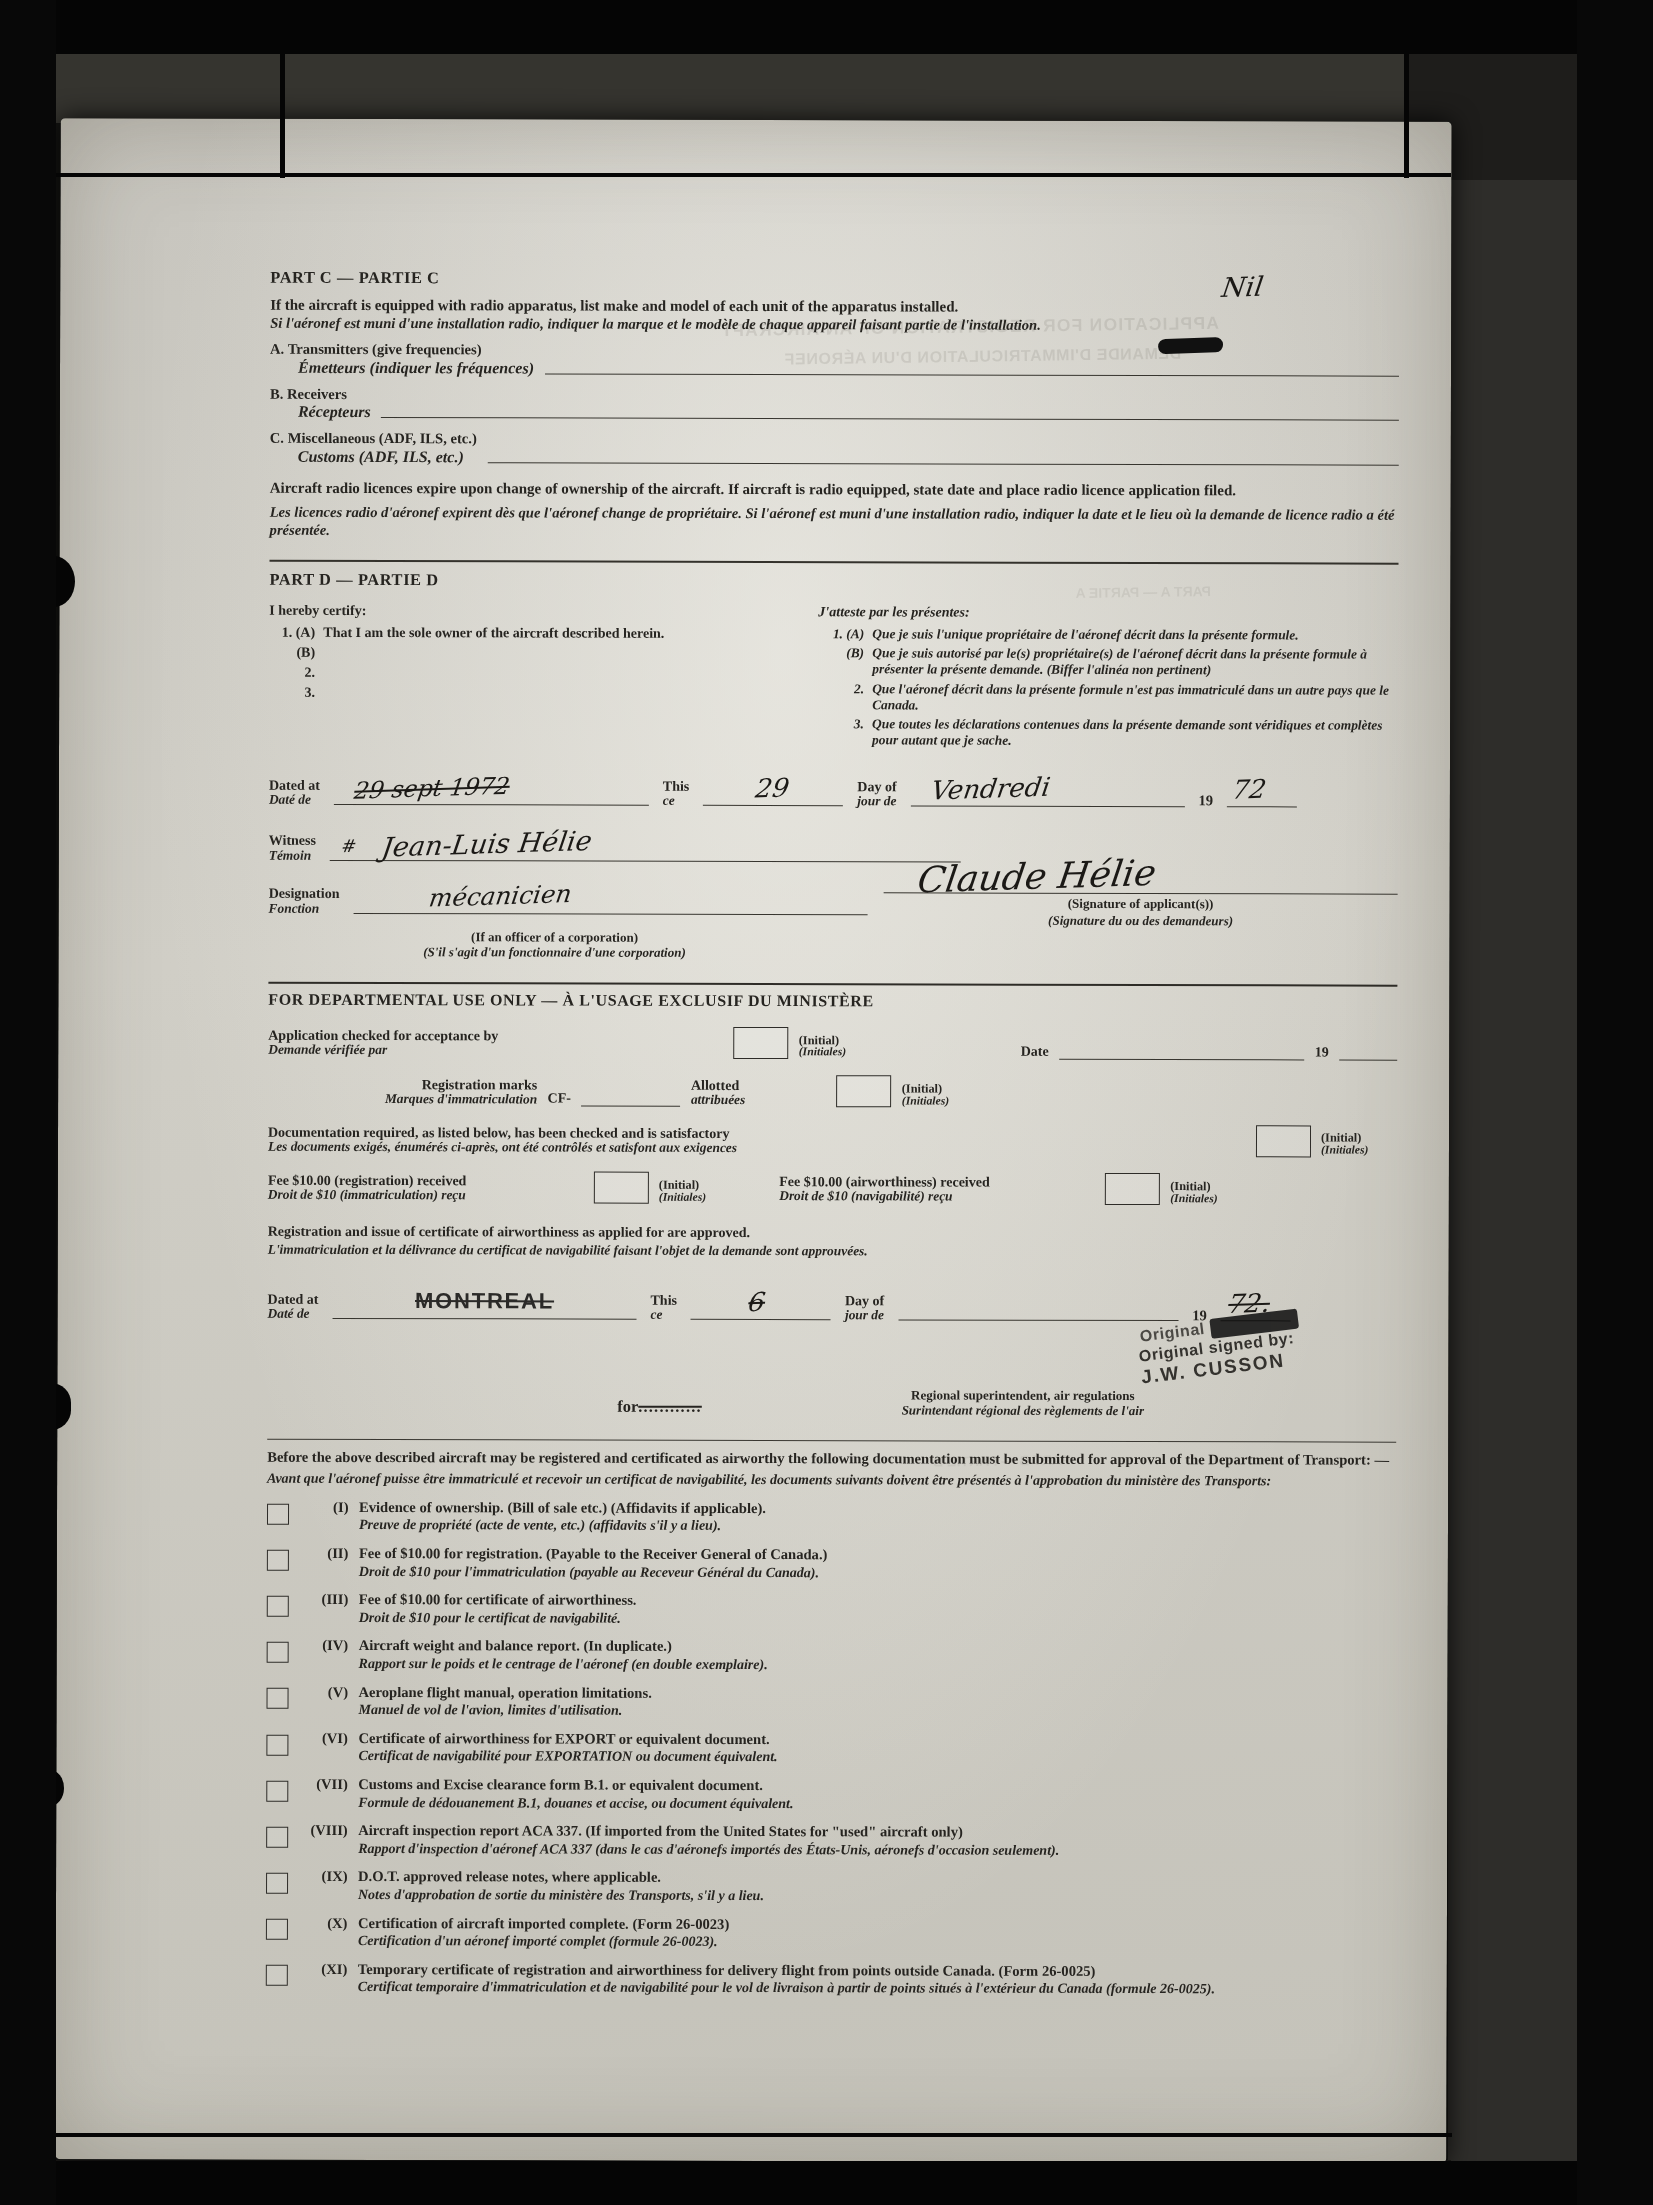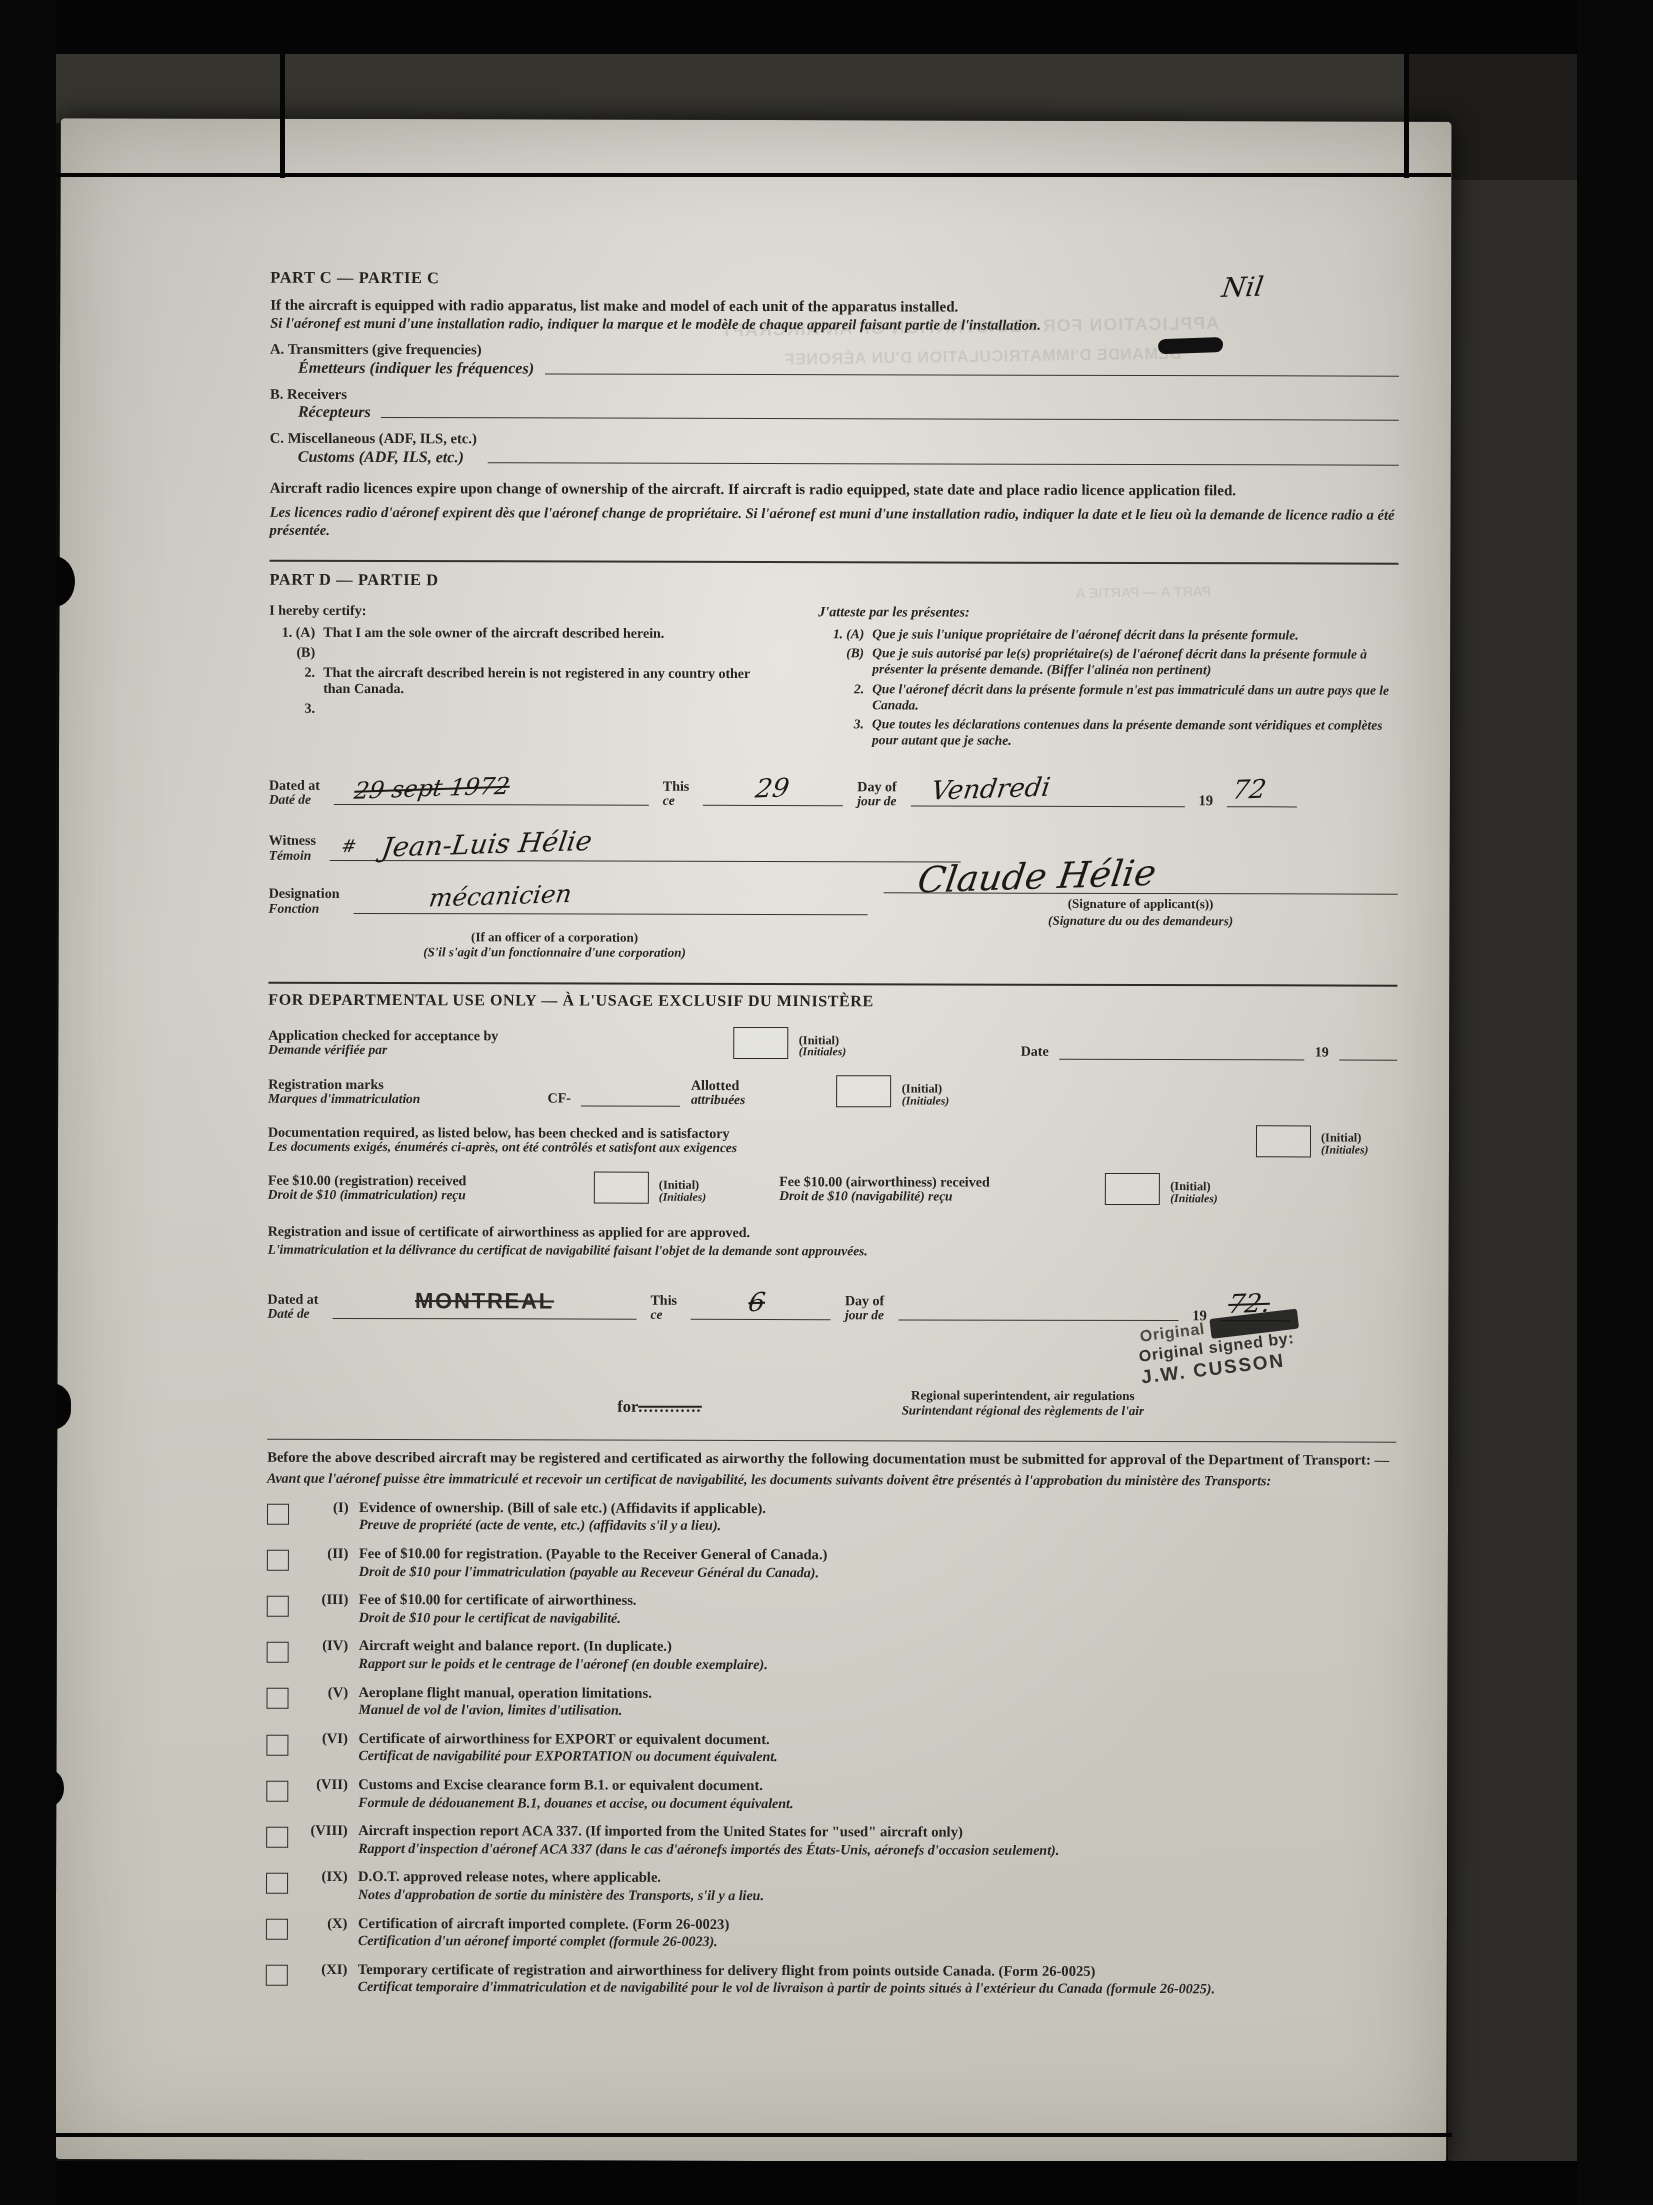--- a/index.html
+++ b/index.html
@@ -111,21 +111,21 @@
   .officer-note div { font-size:13px; line-height:15px; }
 
   
   .dept-row { display:flex; align-items:flex-end; column-gap:10.5px; margin-top:16.4px; }
   .initbox { width:55px; height:32px; border:1.8px solid #2e2c28; flex:none; background:rgba(255,255,255,0.15); }
   .initlbls { display:flex; flex-direction:column; line-height:1.05; width:76px; flex:none; }
   .initlbls .en { font-size:12.3px; }
   .initlbls .fr { font-size:11.7px; }
   .flexfill { flex:1; }
   .w640 { width:374px; flex:none; }
-  .w460 { width:269px; flex:none; }
+  .w460 { width:269px; flex:none;align-items:flex-end; }
   .w1320{ width:771px; flex:none; }
   .w540 { width:315px; flex:none; }
   .rw  { flex:none; }
   .center-stamp { position:absolute; left:50%; bottom:4.7px; transform:translateX(-50%); }
   .stamp-montreal {
     font-family:"Liberation Sans",sans-serif; font-weight:700; font-size:22px; letter-spacing:1.8px;
     color:#2b2a28; text-decoration:line-through; text-decoration-thickness:2.3px;
   }
   .dept-dated { position:relative; margin-top:33px; }
   .stamp-block {
@@ -211,21 +211,20 @@
         <div class="en cert-title">I hereby certify:</div>
         <div class="cert-item">
             <span class="cert-num en">1. (A)</span>
             <span class="cert-text en">That I am the sole owner of the aircraft described herein.</span>
           </div>
         <div class="cert-item">
             <span class="cert-num en">(B)</span>
           </div>
         <div class="cert-item">
             <span class="cert-num en">2.</span>
-            <span class="cert-text en">That the aircraft described herein is not registered in any country other than Canada.</span>
           </div>
         <div class="cert-item">
             <span class="cert-num en">3.</span>
           </div>
       </div>
       <div class="col-fr">
         <div class="fr cert-title">J'atteste par les présentes:</div>
         <div class="cert-item">
             <span class="cert-num fr">1. (A)</span>
             <span class="cert-text fr">Que je suis l'unique propriétaire de l'aéronef décrit dans la présente formule.</span>

